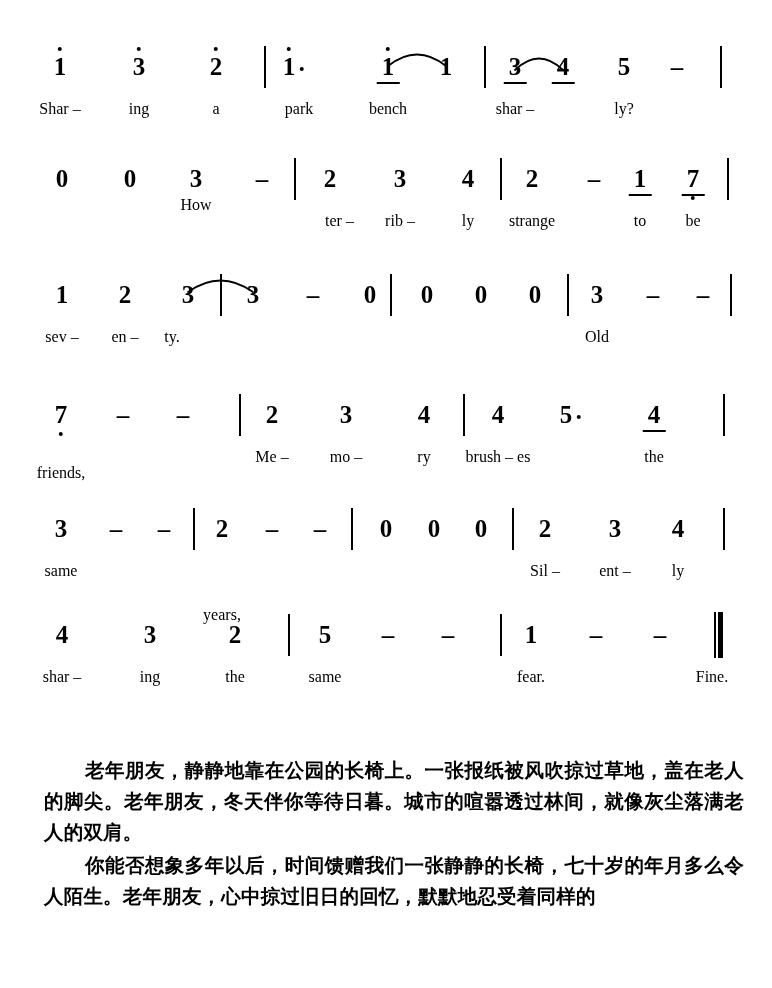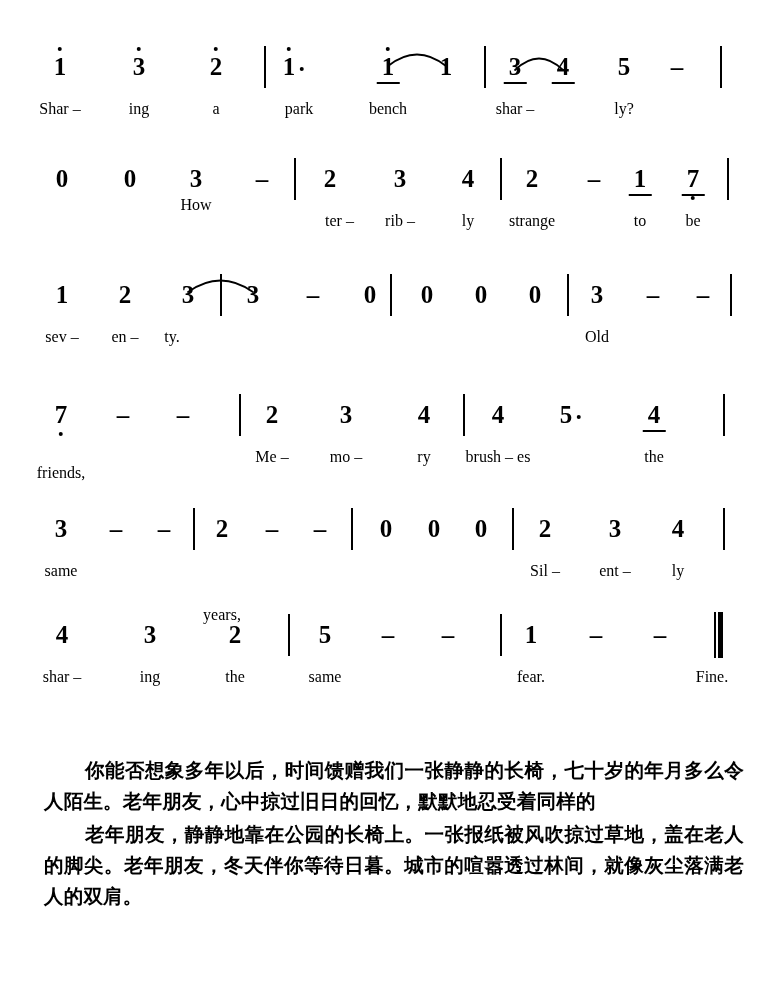--- a/index.html
+++ b/index.html
@@ -302,15 +302,15 @@
       <div class="cell" style="left: 448px; top: 14px;"><span class="num dash">–</span></div>
       <div class="cell" style="left: 531px; top: 14px;"><span class="num">1</span></div>
       <div class="lyric" style="left: 531px; top: 60px;">fear.</div>
       <div class="cell" style="left: 596px; top: 14px;"><span class="num dash">–</span></div>
       <div class="cell" style="left: 660px; top: 14px;"><span class="num dash">–</span></div>
       <div class="lyric" style="left: 712px; top: 60px;">Fine.</div>
     </div>
   </div>
 
 <div id="notes-block">
+  <p class="cn-para">老年朋友，静静地靠在公园的长椅上。一张报纸被风吹掠过草地，盖在老人的脚尖。老年朋友，冬天伴你等待日暮。城市的喧嚣透过林间，就像灰尘落满老人的双肩。</p>
   <p class="cn-para">你能否想象多年以后，时间馈赠我们一张静静的长椅，七十岁的年月多么令人陌生。老年朋友，心中掠过旧日的回忆，默默地忍受着同样的</p>
-  <p class="cn-para">老年朋友，静静地靠在公园的长椅上。一张报纸被风吹掠过草地，盖在老人的脚尖。老年朋友，冬天伴你等待日暮。城市的喧嚣透过林间，就像灰尘落满老人的双肩。</p>
 </div>
 
 </body></html>

